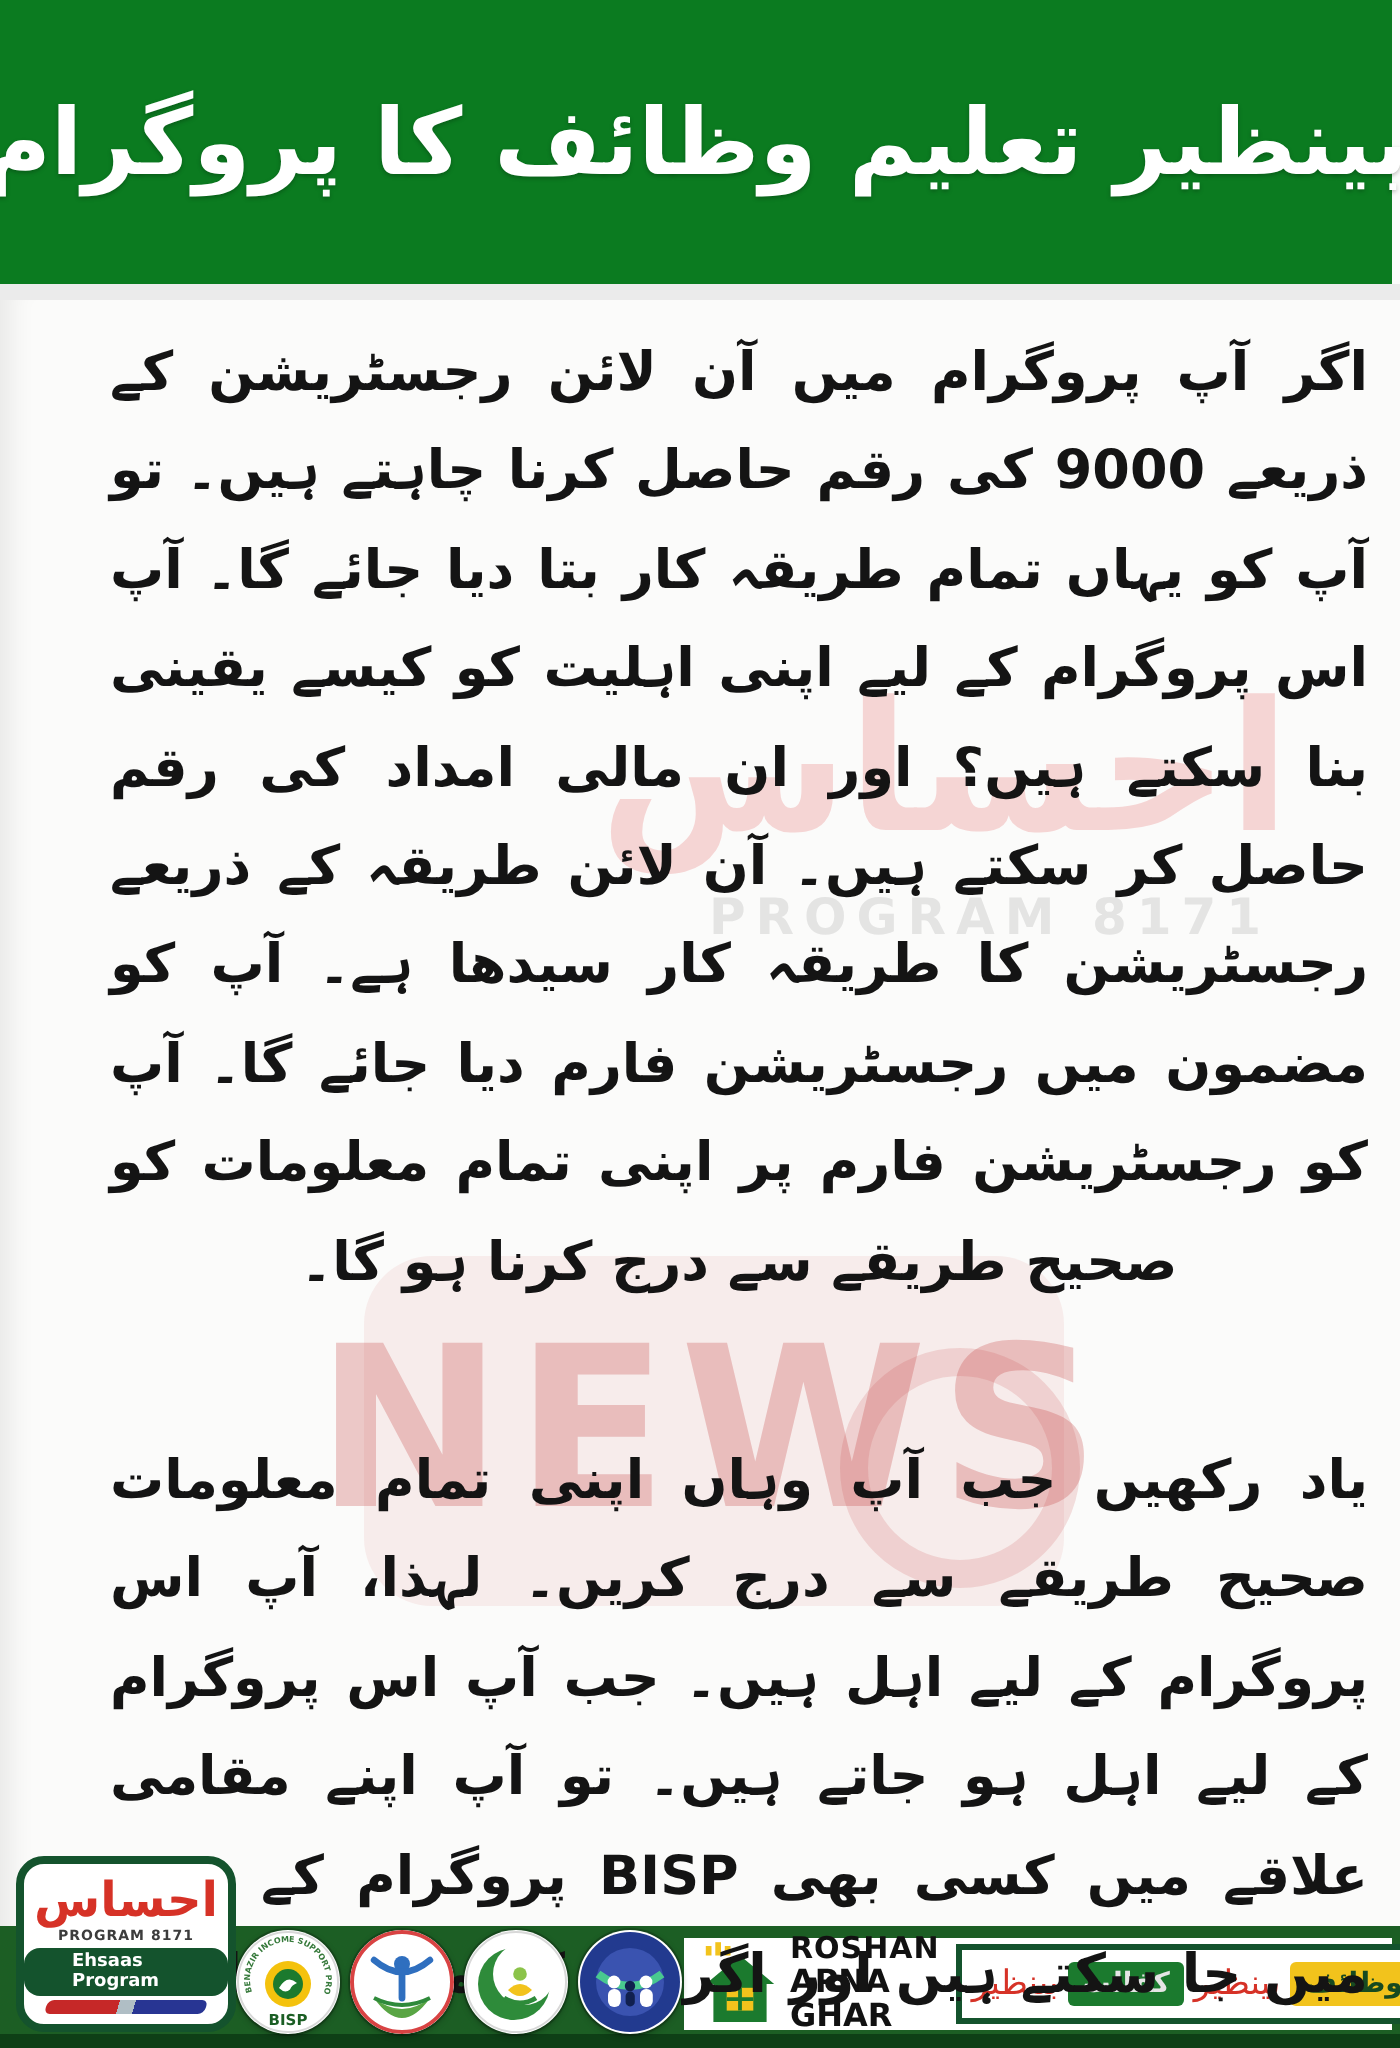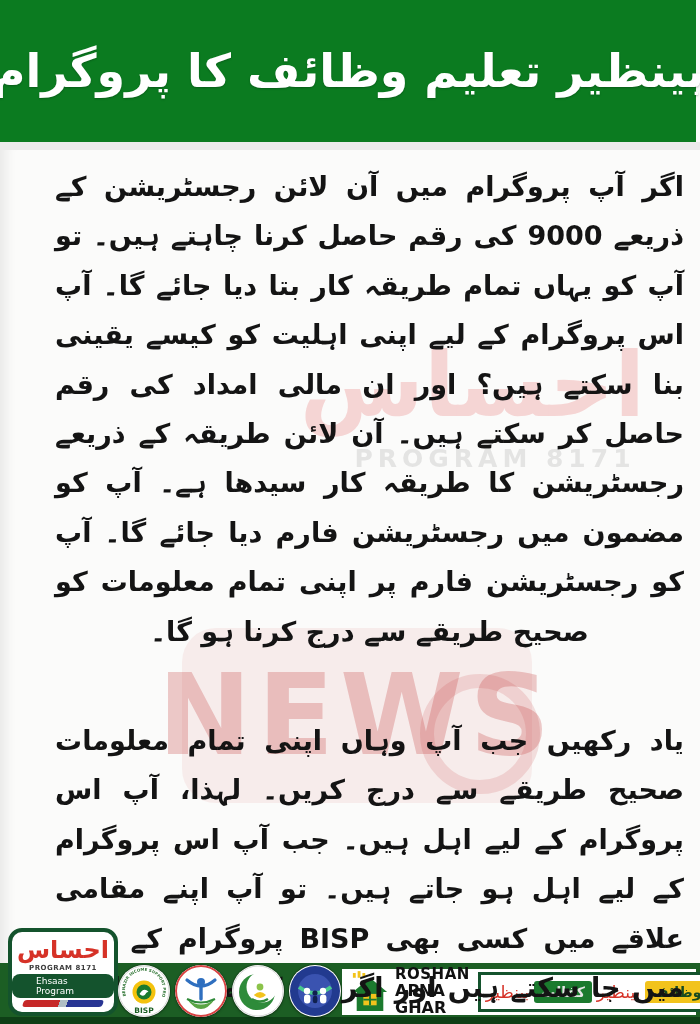--- a/index.html
+++ b/index.html
@@ -71,21 +71,21 @@
   .badge-yellow { background:#f2c31c; color:#174a20; }
 
   .ehsaas-card {
     position:absolute; left:8px; bottom:8px; width:110px; height:88px;
     background:#ffffff; border:4px solid #14532d; border-radius:14px;
     display:flex; flex-direction:column; align-items:center; justify-content:center; gap:2px;
     z-index:3; overflow:hidden;
   }
   .card-mark { color:#d63227; font-size:24px; font-weight:bold; line-height:1; }
   .card-sub  { font-size:7px; color:#3c3c3c; letter-spacing:.5px; font-weight:bold; }
-  .card-pill { background:#14532d; color:#fff; font-size:9px; font-weight:normal; padding:2px 24px; border-radius:8px; }
+  .card-pill { background:#14532d; color:#fff; font-size:9px; font-weight:bold; padding:2px 24px; border-radius:8px; }
   .card-ribbon { width:78%; height:7px; border-radius:3px; transform:skewX(-18deg);
     background:linear-gradient(90deg,#c62828 0 45%,#b0bec5 45% 55%,#283593 55% 100%); }
 
   .logo-row { position:absolute; left:118px; bottom:7px; display:flex; gap:5px; align-items:center; z-index:2; }
   .logo-circle {
     width:52px; height:52px; border-radius:50%; background:#fff;
     box-shadow:0 0 0 1px rgba(0,0,0,.18), 0 1px 3px rgba(0,0,0,.35);
     display:flex; align-items:center; justify-content:center; overflow:hidden;
   }
   .house-wrap { margin-left:4px; display:flex; align-items:flex-end; }

